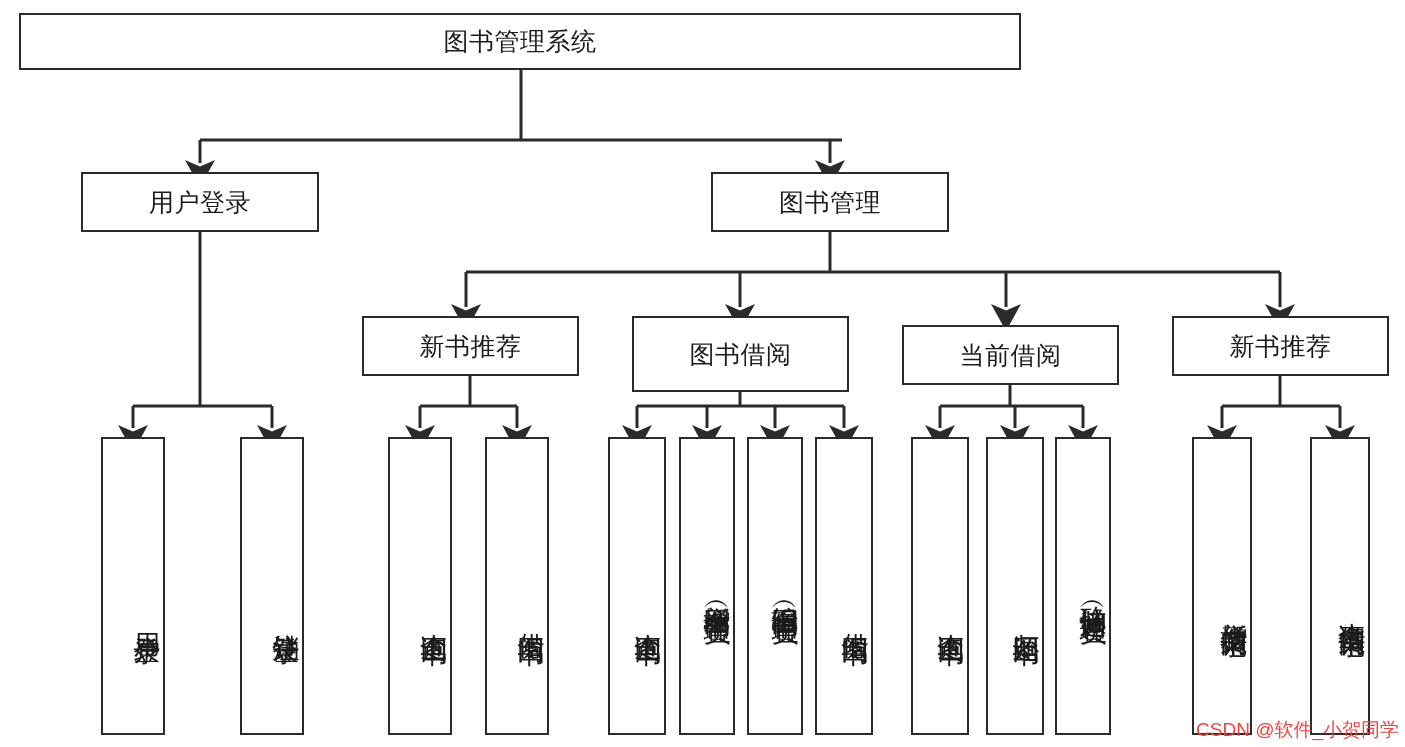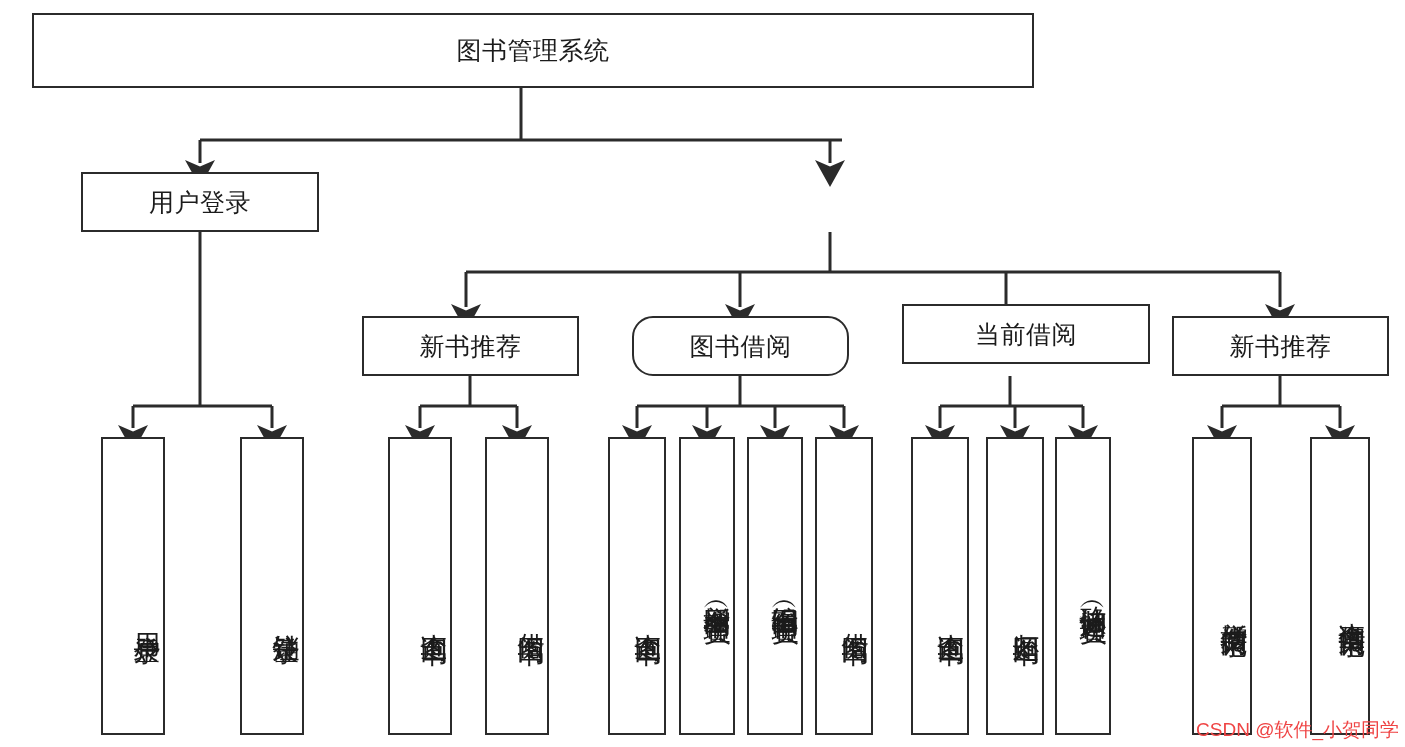--- a/index.html
+++ b/index.html
@@ -112,35 +112,38 @@
       <path d="M1015,406 L1015,428" marker-end="url(#arrow)"></path>
       <path d="M1083,406 L1083,428" marker-end="url(#arrow)"></path>
 
       <path d="M1280,376 L1280,406"></path>
       <path d="M1222,406 L1340,406"></path>
       <path d="M1222,406 L1222,428" marker-end="url(#arrow)"></path>
       <path d="M1340,406 L1340,428" marker-end="url(#arrow)"></path>
     </g>
   </svg>
 
-  <div class="node node-h" style="left:32px;top:13px;width:1002px;height:75px;">
+  <div class="node node-h" style="left:19px;top:13px;width:1002px;height:57px;">
     <span>图书管理系统</span>
   </div>
 
   <div class="node node-h" style="left:81px;top:172px;width:238px;height:60px;">
     <span>用户登录</span>
   </div>
+  <div class="node node-h" style="left:711px;top:172px;width:238px;height:60px;">
+    <span>图书管理</span>
+  </div>
 
   <div class="node node-h" style="left:362px;top:316px;width:217px;height:60px;">
     <span>新书推荐</span>
   </div>
-  <div class="node node-h" style="left:632px;top:316px;width:217px;height:60px;border-radius:21px;">
+  <div class="node node-h" style="left:632px;top:316px;width:217px;height:76px;">
     <span>图书借阅</span>
   </div>
-  <div class="node node-h" style="left:902px;top:304px;width:248px;height:60px;">
+  <div class="node node-h" style="left:902px;top:325px;width:217px;height:60px;">
     <span>当前借阅</span>
   </div>
   <div class="node node-h" style="left:1172px;top:316px;width:217px;height:60px;">
     <span>新书推荐</span>
   </div>
 
   <div class="node node-v pad-small" style="left:101px;top:437px;width:64px;height:298px;">
     <span>用户登录</span>
   </div>
   <div class="node node-v pad-small" style="left:240px;top:437px;width:64px;height:298px;">

